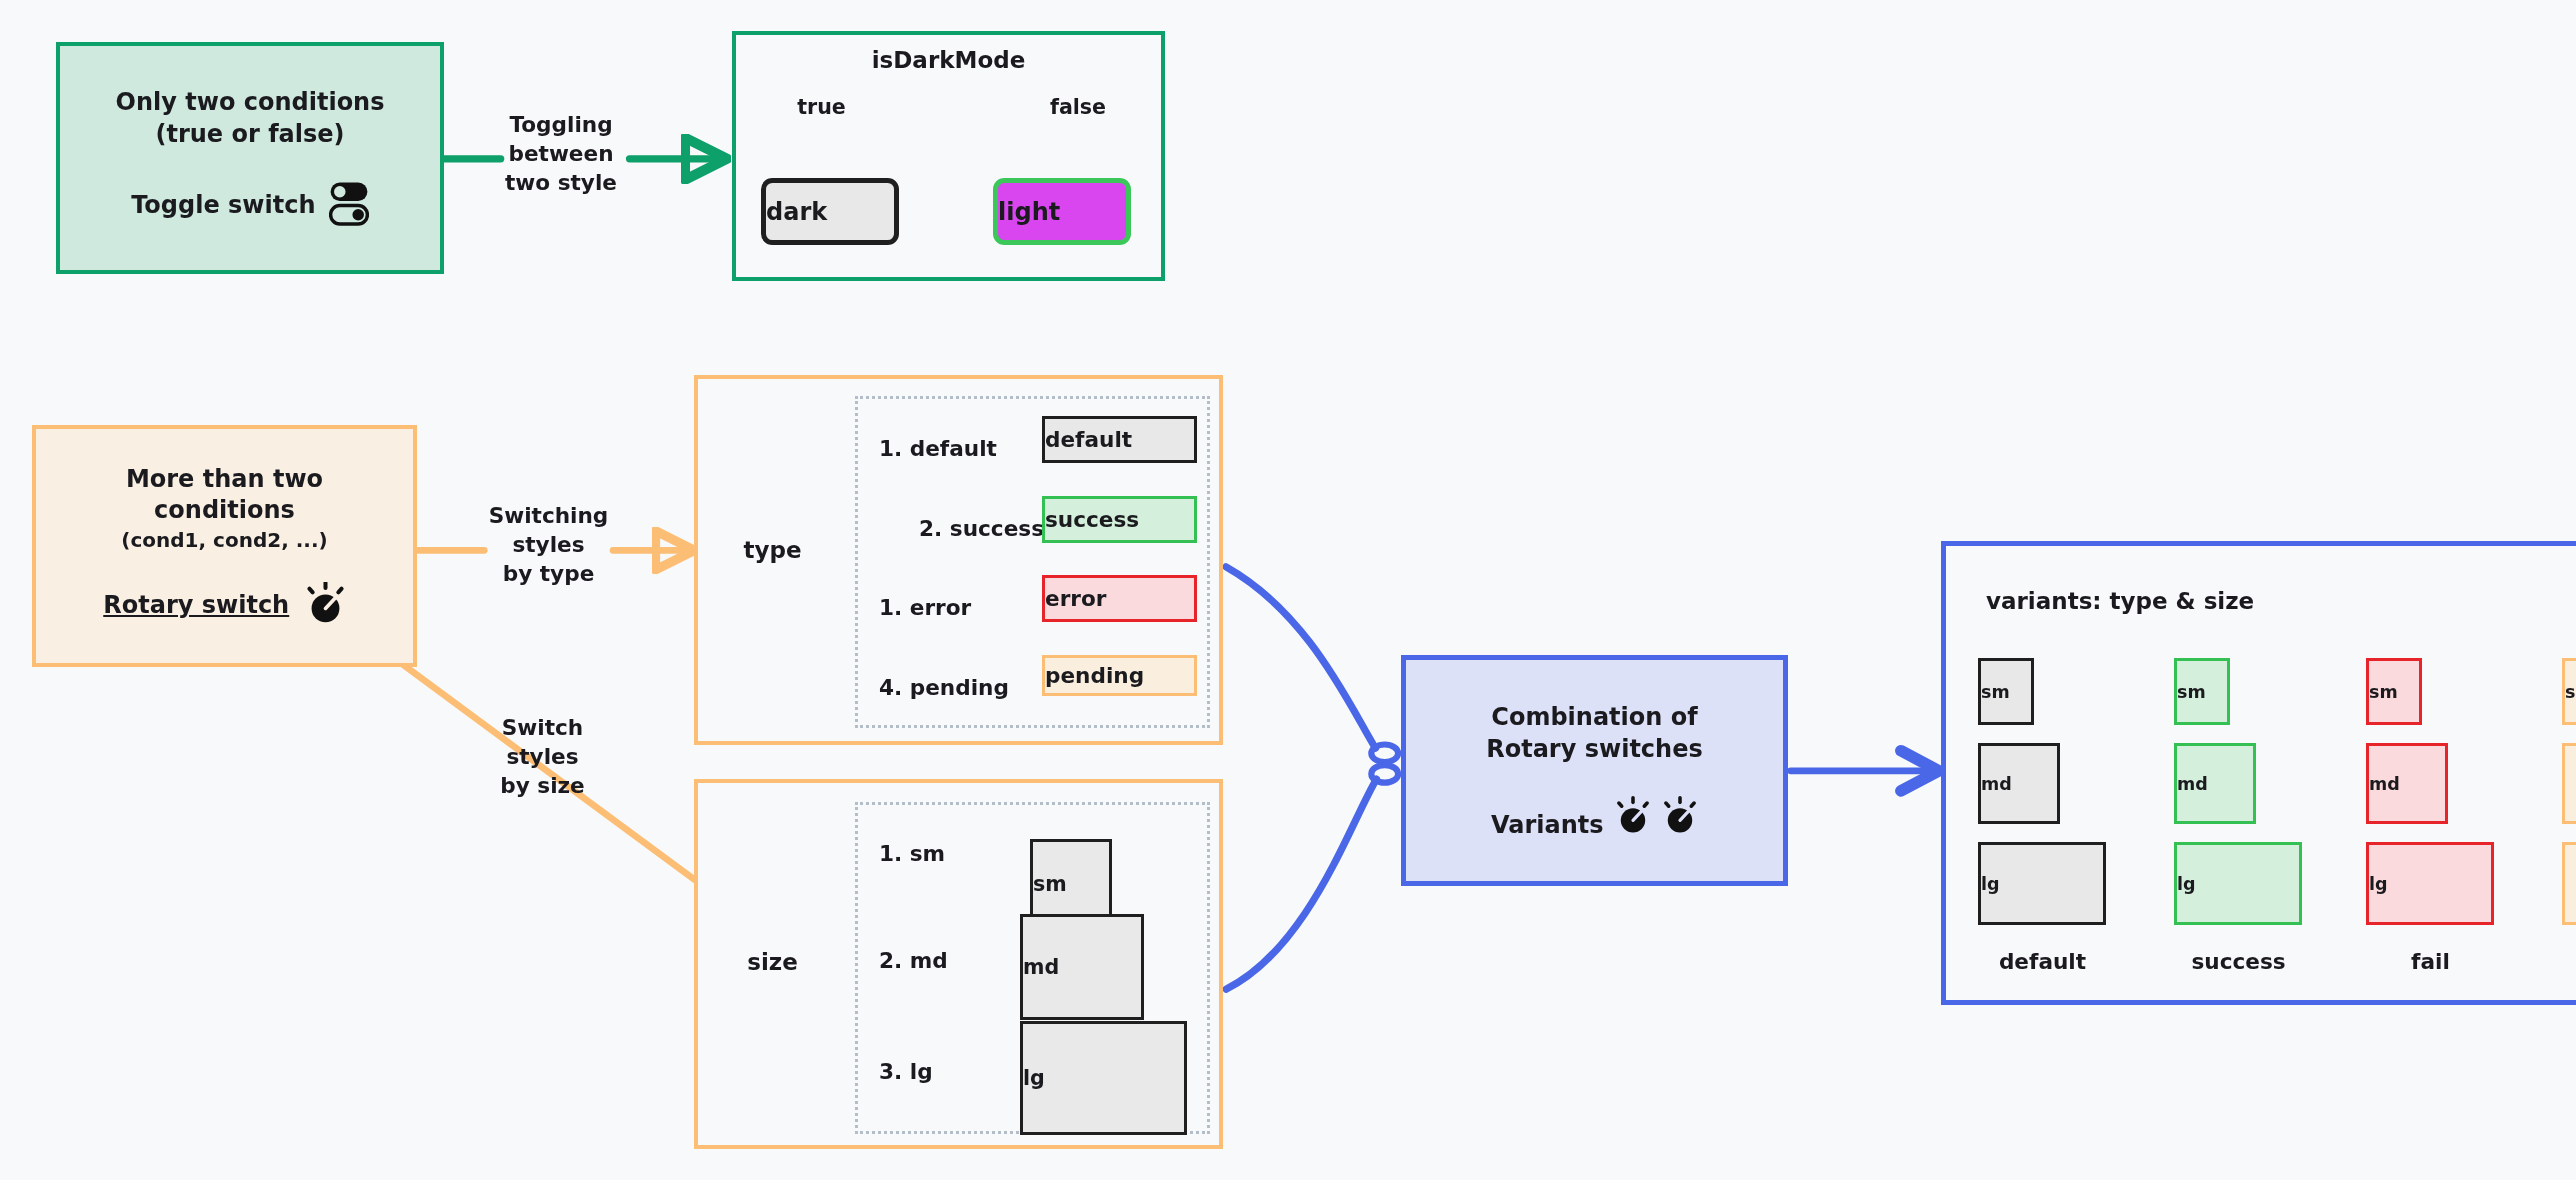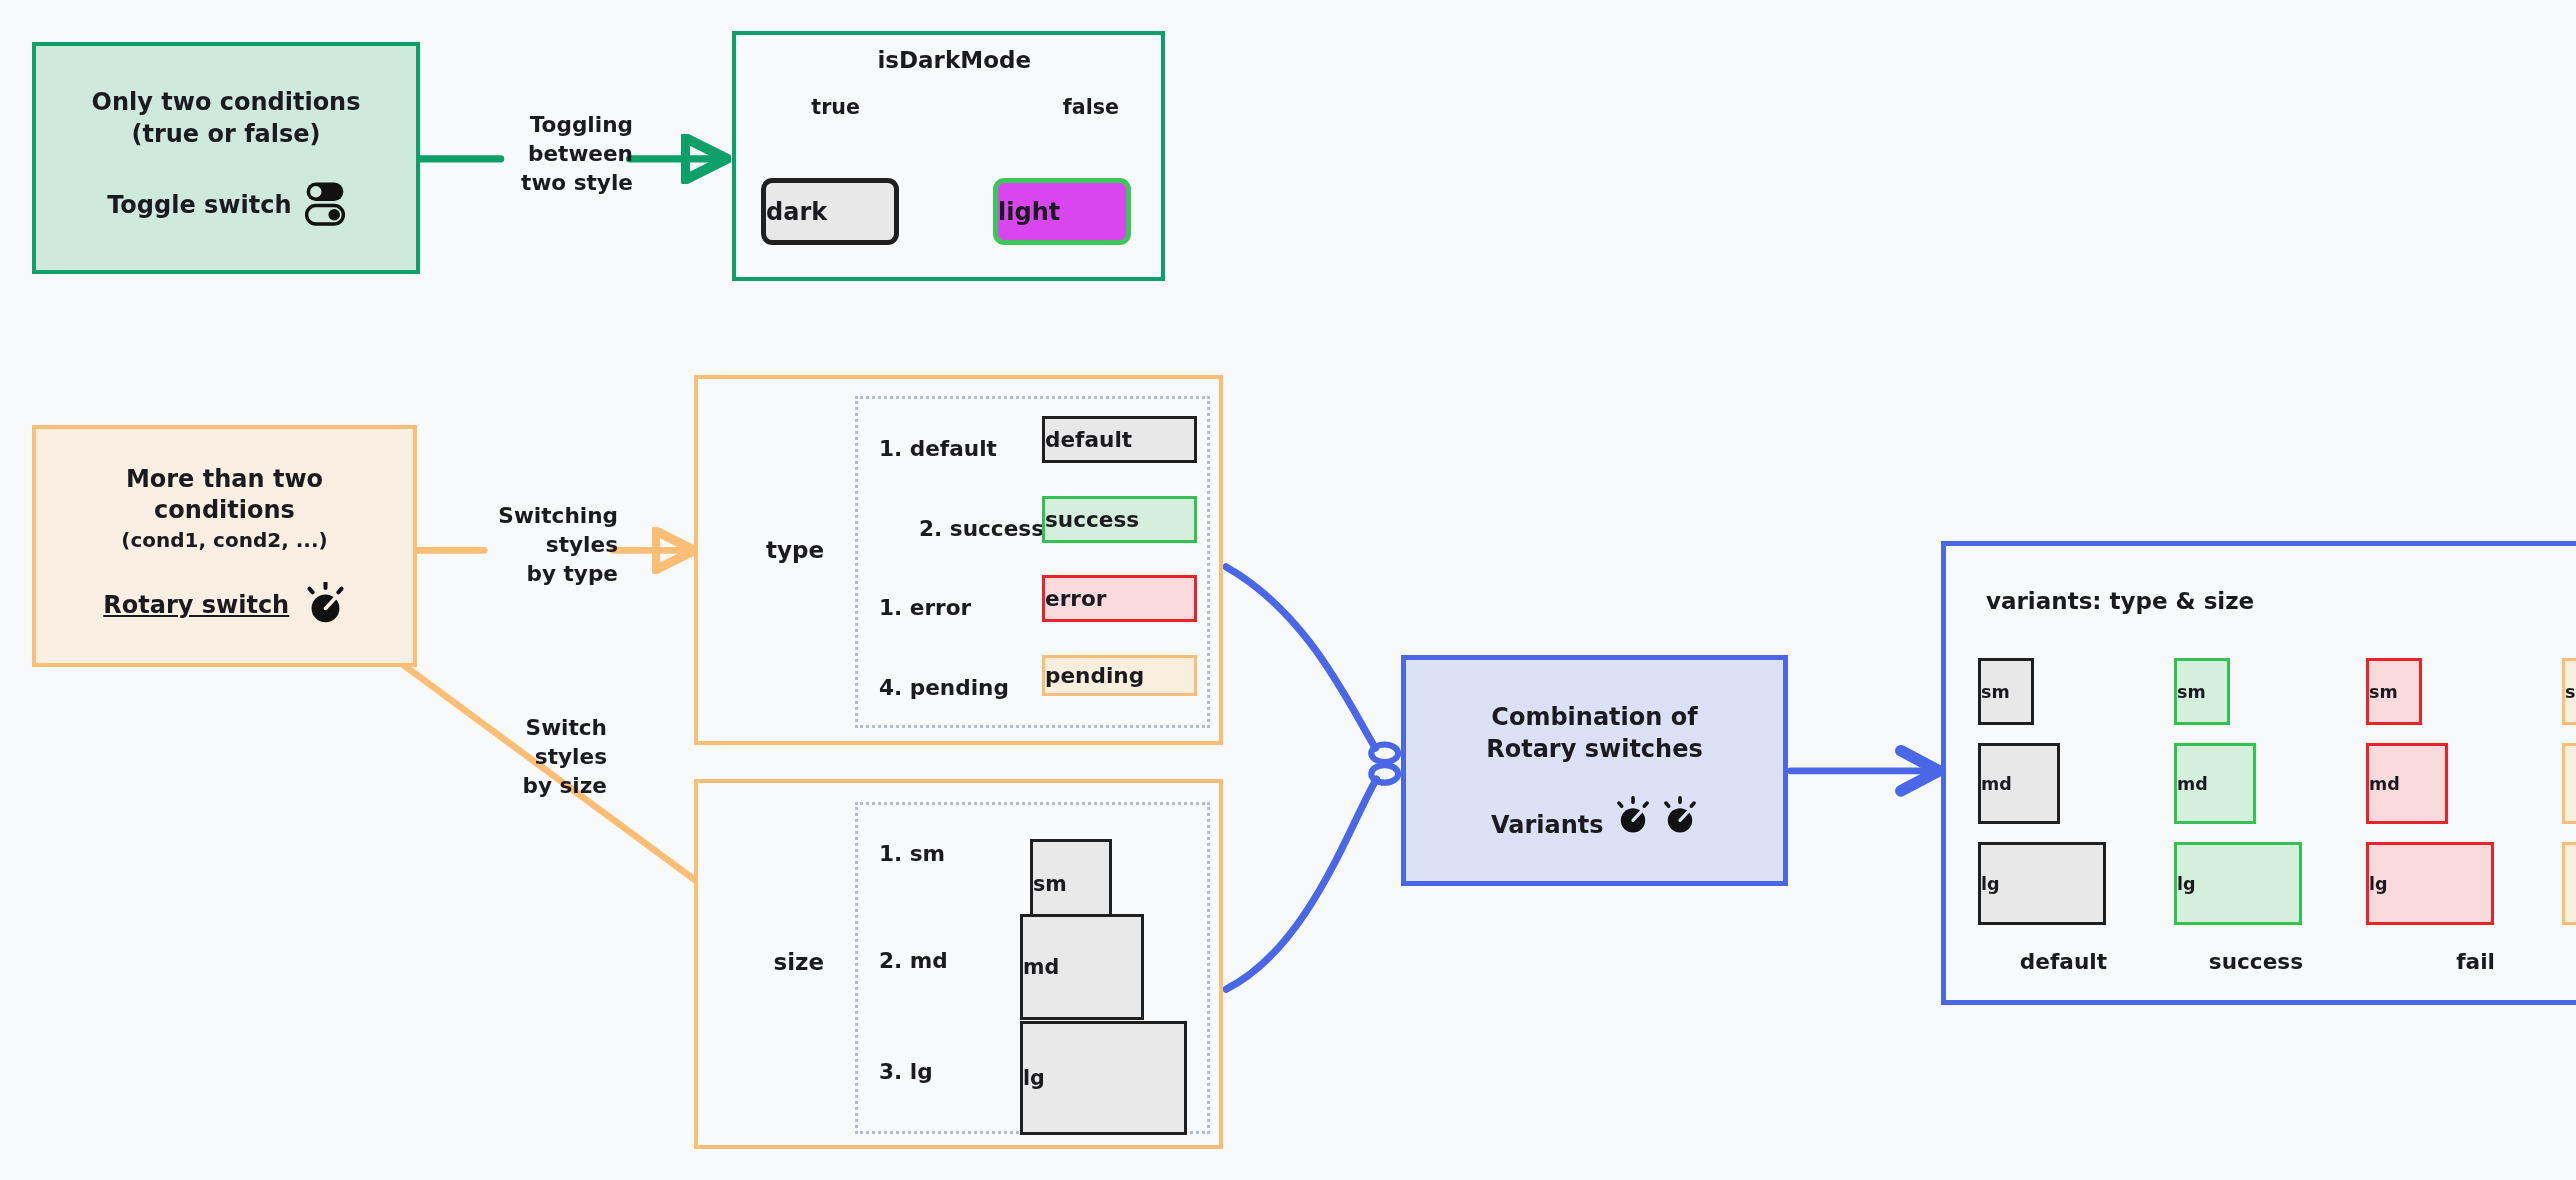--- a/index.html
+++ b/index.html
@@ -35,20 +35,21 @@
     align-items: center;
     justify-content: center;
     text-align: center;
     color: #1b1b1f;
     font-weight: 700;
   }
 
   .green-filled {
     background: #cfe9de;
     border: 4.6px solid #0ea06a;
+    margin-left: 24px;
   }
   .green-outline {
     background: #f8f9fb;
     border: 4.6px solid #0ea06a;
   }
   .orange-filled {
     background: #faefe3;
     border: 4.1px solid #fcbe75;
   }
   .orange-outline {
@@ -94,21 +95,21 @@
     box-sizing: border-box;
     border: 3.1px dotted #b4bec9;
     background: transparent;
   }
 
   .label {
     position: absolute;
     color: #1b1b1f;
     font-weight: 700;
     white-space: pre-line;
-    text-align: right;
+    text-align: center;
     line-height: 1.34;
   }
   .label-left { text-align: left; }
 
   .icon-svg { display:block; }
 </style>
 </head>
 <body>
 
 <div id="canvas">

